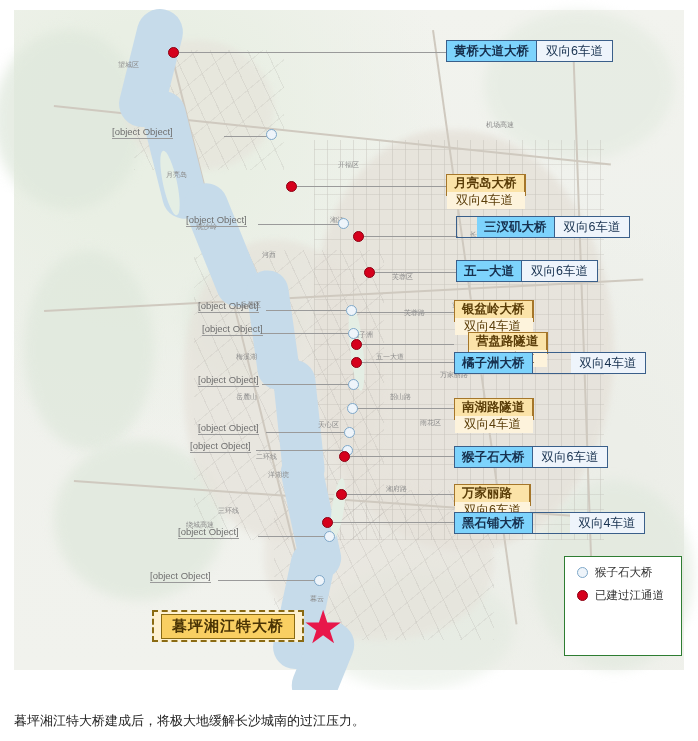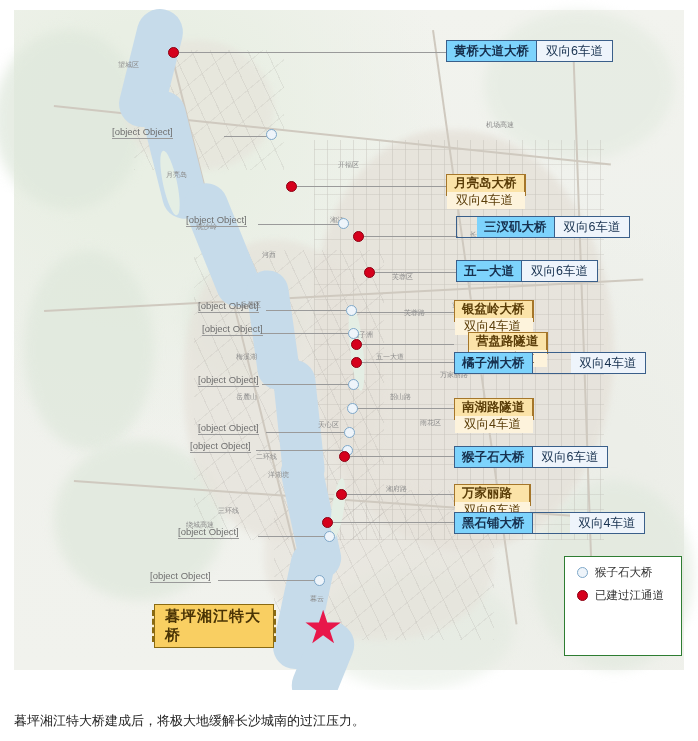--- a/index.html
+++ b/index.html
@@ -161,21 +161,21 @@
     position: absolute;
     font-size: 7px;
     color: #8c8c8c;
     white-space: nowrap;
   }
   
   #target-callout {
     position: absolute;
     left: 152px;
     top: 610px;
-    width: 124px;
+    width: 152px;
     height: 32px;
     border: 2px dashed #8a6a12;
     background: #fdf1d2;
     box-sizing: border-box;
     display: flex;
     align-items: center;
     justify-content: center;
   }
   #target-callout .inner {
     background: #f9cf62;

